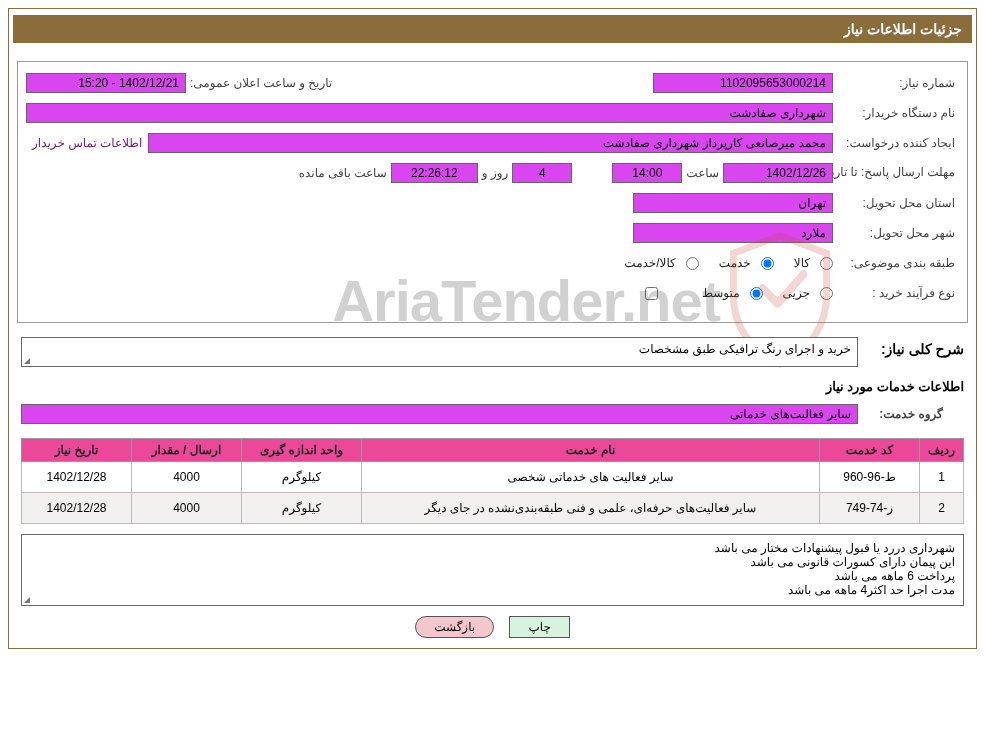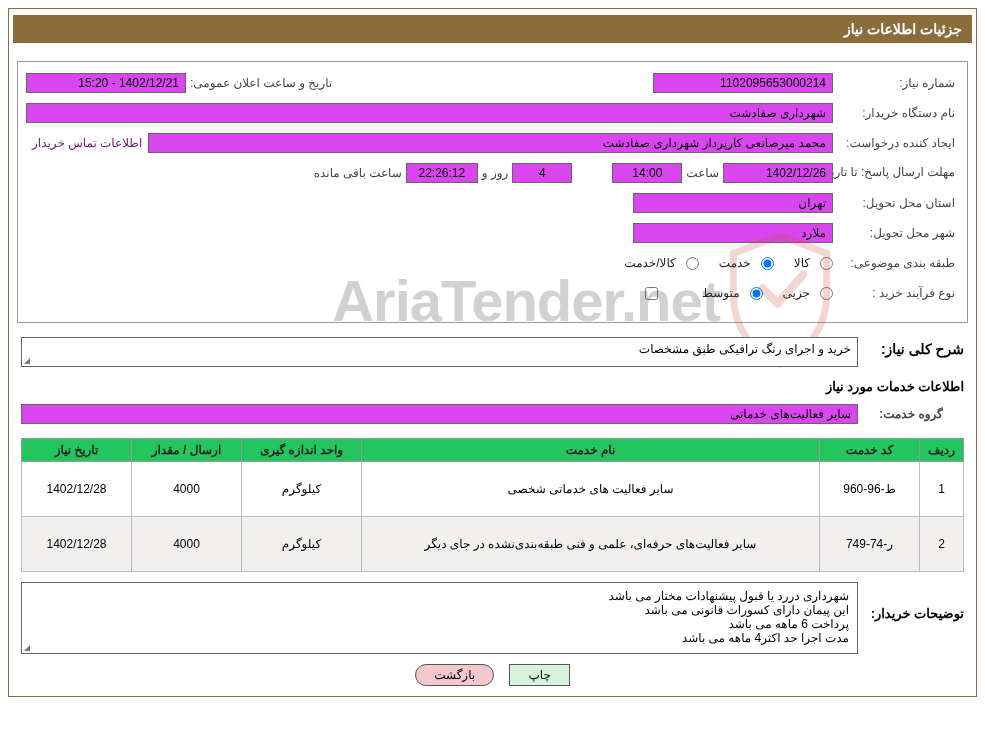--- a/index.html
+++ b/index.html
@@ -17,22 +17,22 @@
 .radio-lbl { color: #222; padding-left: 14px; }
 .note-text { color: #333; padding-right: 8px; }
 .section-head { font-weight: bold; font-size: 13px; color: #000; margin: 6px 8px 10px 8px; }
 .ta-wrap { display: flex; align-items: flex-start; margin: 0 8px 12px 8px; }
 .ta-label { font-weight: bold; font-size: 14px; width: 106px; padding-top: 4px; }
 .ta { border: 1px solid #666; flex: 1; min-height: 30px; padding: 4px 6px; position: relative; background: #fff; white-space: pre-line; }
 .ta::after { content: ''; display:block; position:absolute; left:2px; bottom:2px; width:0; height:0; border-left:6px solid transparent; border-bottom:6px solid #777; }
 .group-row { display: flex; align-items: center; margin: 0 8px 14px 8px; }
 .group-row .box { flex: 1; }
 table.grid { border-collapse: collapse; width: calc(100% - 16px); margin: 0 8px 10px 8px; }
-table.grid th { background: #22c55e; border: 1px solid #999; padding: 4px 6px; font-weight: bold; font-size: 12px; color: #222; text-align: center; }
-table.grid td { border: 1px solid #bbb; padding: 20px 6px; text-align: center; font-size: 12px; }
+table.grid th { background: #ec4899; border: 1px solid #999; padding: 4px 6px; font-weight: bold; font-size: 12px; color: #222; text-align: center; }
+table.grid td { border: 1px solid #bbb; padding: 8px 6px; text-align: center; font-size: 12px; }
 table.grid tr.odd { background: #fff; }
 table.grid tr.even { background: #f2f0ee; }
 .buyer-notes { display: flex; align-items: flex-start; margin: 0 8px 6px 8px; }
 .buyer-notes .blabel { font-weight: bold; width: 106px; padding-top: 24px; font-size: 13px; }
 .buyer-notes .notes-box { border: 1px solid #666; flex: 1; min-height: 72px; padding: 6px 8px; position: relative; white-space: pre-line; text-align: right; }
 .buyer-notes .notes-box::after { content: ''; position:absolute; left:2px; bottom:2px; width:0; height:0; border-left:6px solid transparent; border-bottom:6px solid #777; }
 .btn-row { text-align: center; margin-top: 10px; }
 .btn { display: inline-block; border: 1px solid #555; padding: 3px 18px; font-size: 12px; cursor: pointer; margin: 0 6px; font-family: inherit; }
 .btn-print { background: #d5f3dd; }
 .btn-back { background: #f4c7cc; border-radius: 11px; }
@@ -78,21 +78,21 @@
     </div>
 
     <div class="row">
       <span class="lbl c-label" style="line-height:1.3">مهلت ارسال پاسخ: تا تاریخ:</span>
       <span class="box" style="width:110px">1402/12/26</span>
       <span class="lbl">ساعت</span>
       <span class="box" style="width:70px;text-align:center;justify-content:center">14:00</span>
       <span style="width:40px"></span>
       <span class="box" style="width:60px;text-align:center;justify-content:center">4</span>
       <span class="lbl">روز و</span>
-      <span class="box" style="width:72px;justify-content:center">22:26:12</span>
+      <span class="box" style="width:87px;justify-content:center">22:26:12</span>
       <span class="lbl">ساعت باقی مانده</span>
     </div>
 
     <div class="row">
       <span class="lbl c-label">استان محل تحویل:</span>
       <span class="box" style="width:200px">تهران</span>
     </div>
 
     <div class="row">
       <span class="lbl c-label">شهر محل تحویل:</span>
@@ -160,21 +160,20 @@
           <td>ر-74-749</td>
           <td>سایر فعالیت‌های حرفه‌ای، علمی و فنی طبقه‌بندی‌نشده در جای دیگر</td>
           <td>کیلوگرم</td>
           <td>4000</td>
           <td>1402/12/28</td>
         </tr>
       </tbody>
   </table>
 
   <div class="buyer-notes">
-    <span class="blabel">توضیحات خریدار:</span>
     <div class="notes-box">شهرداری دررد یا قبول پیشنهادات مختار می باشد
 این پیمان دارای کسورات قانونی می باشد
 پرداخت 6 ماهه می باشد
 مدت اجرا حد اکثر4 ماهه می باشد</div>
   </div>
 
   <div class="btn-row">
     <button class="btn btn-print">چاپ</button>
     <button class="btn btn-back">بازگشت</button>
   </div>

